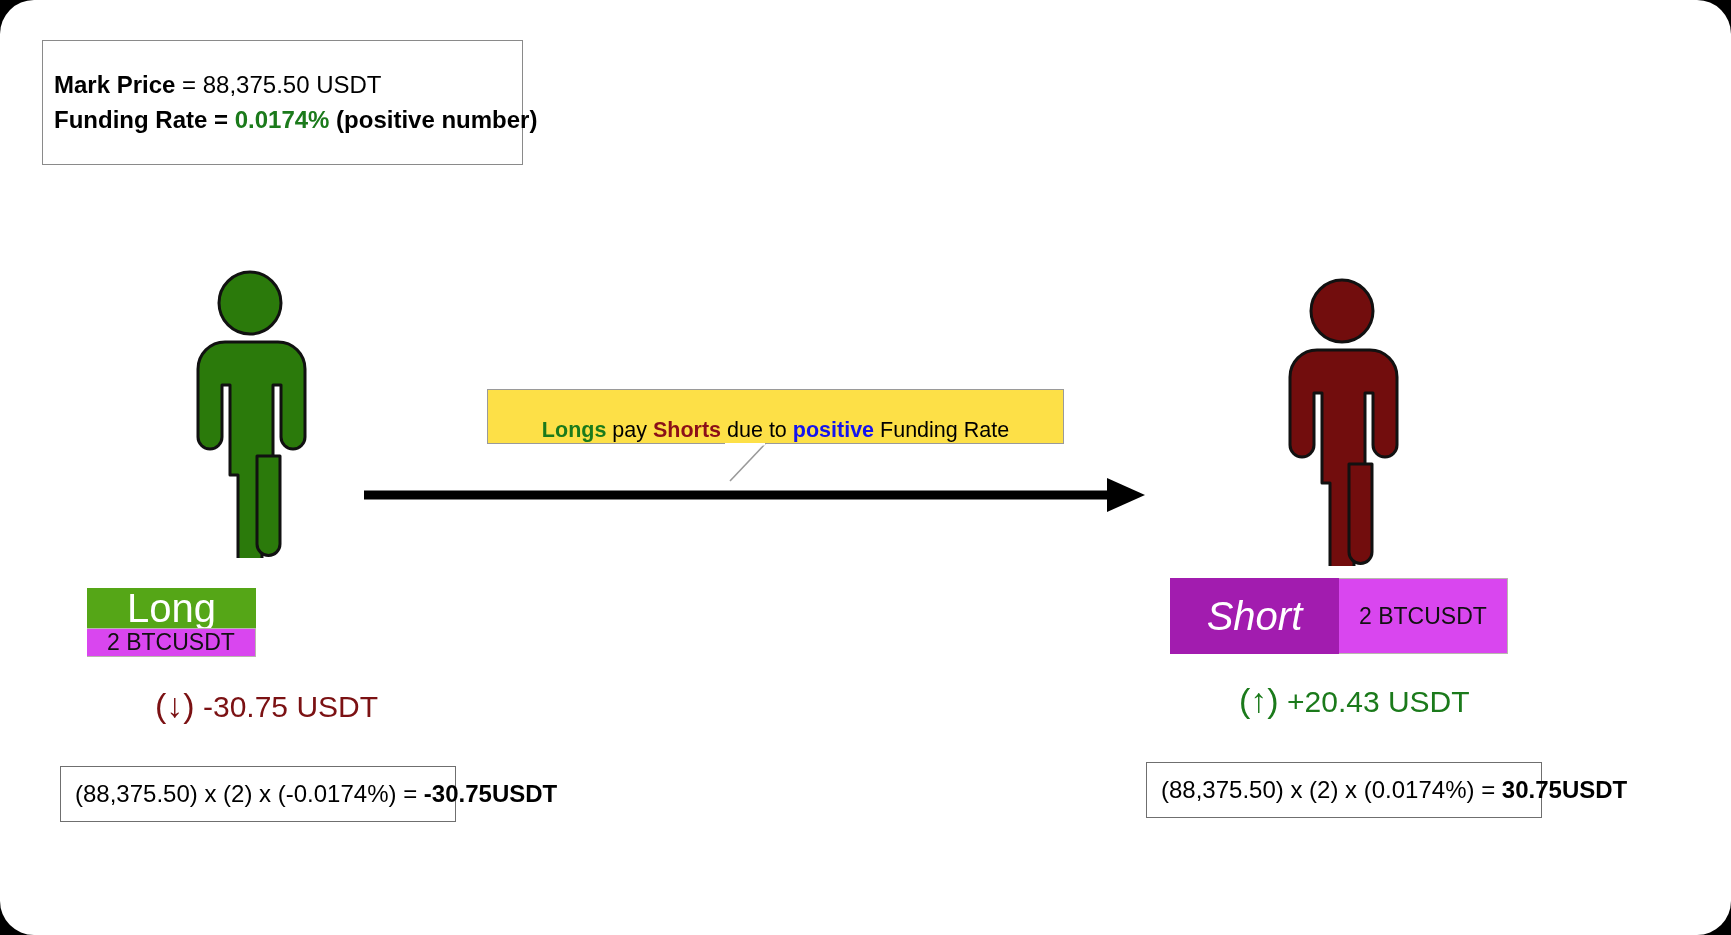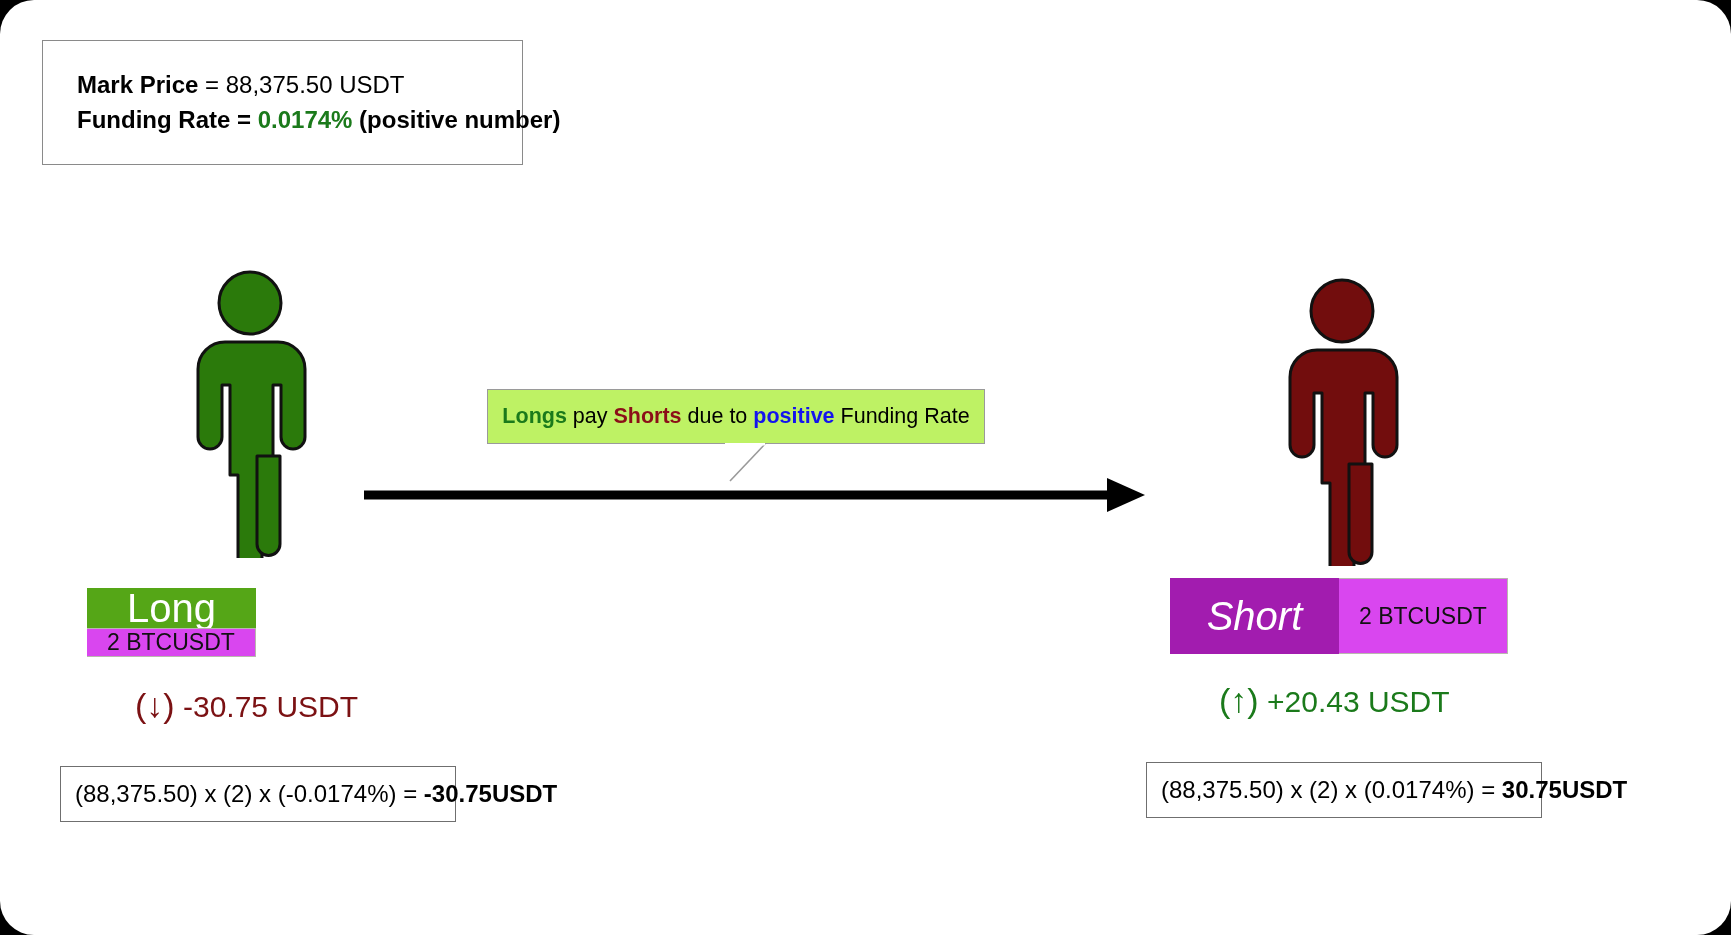--- a/index.html
+++ b/index.html
@@ -12,42 +12,42 @@
     border-radius:34px;
     overflow:hidden;
   }
 
   
   #info-box{
     position:absolute;left:42px;top:40px;width:481px;height:125px;
     border:1.6px solid #8a8a8a;background:#ffffff;
     box-sizing:border-box;
     display:flex;flex-direction:column;justify-content:center;
-    padding-left:34px;
+    padding-left:11px;
   }
   #info-box .line{font-size:24px;color:#000;line-height:1.42;white-space:nowrap;}
   #info-box .lbl{font-weight:bold;}
   .green-txt{color:#1b7a1b;font-weight:bold;}
   .bold{font-weight:bold;}
 
   
   .figure{position:absolute;}
   .figure svg{display:block;}
 
   #figure-long{left:183px;top:270px;}
   #figure-short{left:1275px;top:278px;}
 
   
   #flow-arrow{position:absolute;left:362px;top:470px;}
 
   
   #callout{
-    position:absolute;left:487px;top:389px;width:498px;height:55px;
-    border:1.5px solid #9a9a9a;background:#bef264;box-sizing:border-box;
-    display:flex;align-items:center;justify-content:center;
+    position:absolute;left:487px;top:389px;width:577px;height:55px;
+    border:1.5px solid #9a9a9a;background:#fde047;box-sizing:border-box;
+    display:flex;align-items:flex-end;justify-content:center;
   }
   #callout .txt{font-size:21.5px;color:#000;white-space:nowrap;}
   #callout .longs{color:#1b7a1b;font-weight:bold;}
   #callout .shorts{color:#8b0f18;font-weight:bold;}
   #callout .positive{color:#1414ee;font-weight:bold;}
   #callout-tail{position:absolute;left:725px;top:443px;}
 
   
   .badge{position:absolute;display:flex;height:76px;box-sizing:border-box;}
   .badge .side{
@@ -62,21 +62,21 @@
     white-space:nowrap;
   }
   #badge-long{left:87px;top:588px;flex-direction:column;}
   #badge-long .side{background:#55a617;min-width:163px;}
   #badge-long .qty{min-width:165px;}
   #badge-short{left:1170px;top:578px;}
   #badge-short .side{background:#a21caf;min-width:169px;font-style:italic;}
   #badge-short .qty{min-width:165px;}
 
   
-  .pnl{position:absolute;font-size:30px;white-space:nowrap;}
+  .pnl{position:absolute;font-size:30px;white-space:nowrap;margin-left:20px;}
   .pnl .arrowglyph{font-size:34px;}
   #pnl-long{left:135px;top:686px;color:#7b1113;}
   #pnl-short{left:1219px;top:681px;color:#1b7a1b;}
 
   
   .formula{
     position:absolute;border:1.6px solid #6f6f6f;background:#ffffff;
     box-sizing:border-box;display:flex;align-items:center;
     padding:0 14px;height:56px;
   }

